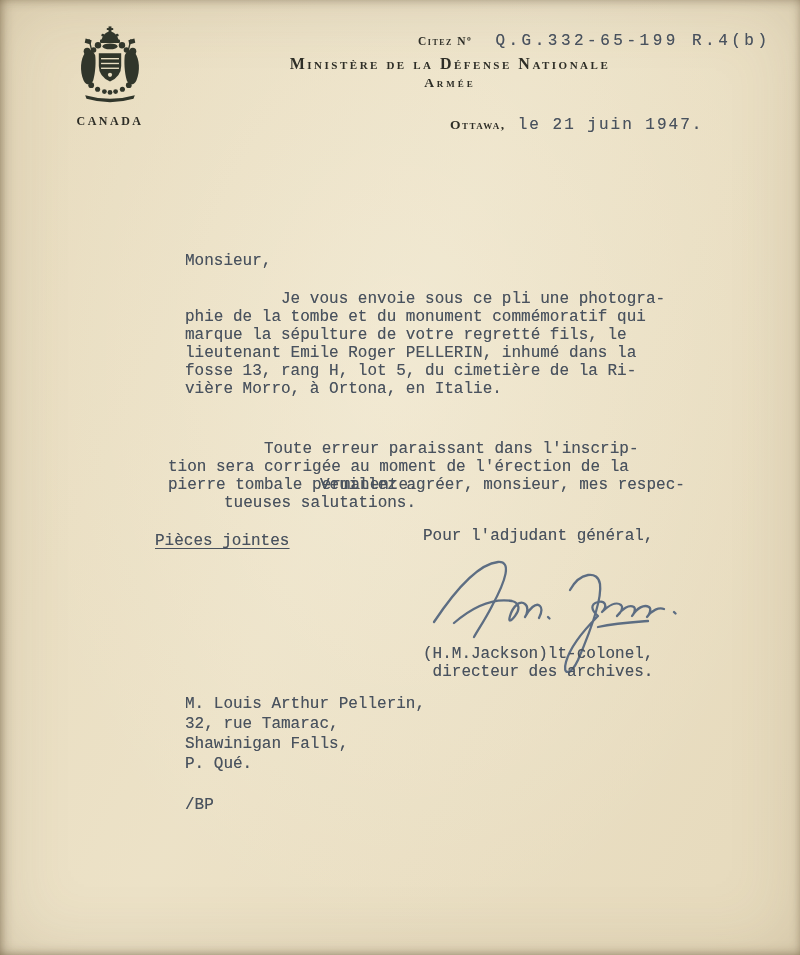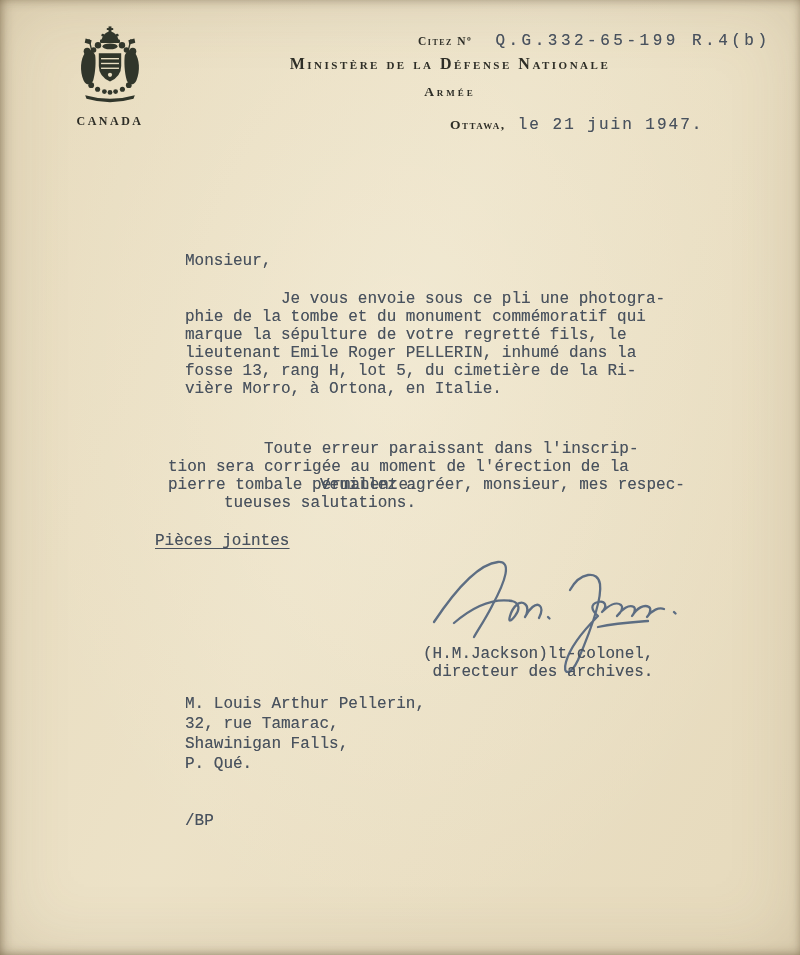--- a/index.html
+++ b/index.html
@@ -29,38 +29,38 @@
     text-shadow:0 0 0.6px rgba(73,82,94,0.55);
   }
   .print{font-family:"Liberation Serif", serif;color:#2e2e27;}
   .smallcaps{font-variant:small-caps;}
   
   .ref-line{left:418px;top:32px;display:flex;align-items:center;gap:23px;}
   .ref-label{font-size:11.5px;font-weight:bold;letter-spacing:1.5px;}
   .ref-number{letter-spacing:3.5px;}
   .ministry{left:150px;top:55px;width:600px;text-align:center;
     font-size:16px;font-weight:600;letter-spacing:2.5px;}
-  .armee{left:150px;top:84px;width:600px;text-align:center;
+  .armee{left:150px;top:75px;width:600px;text-align:center;
     font-size:13.5px;font-weight:bold;letter-spacing:3px;}
   .dateline{left:450px;top:116px;display:flex;align-items:baseline;gap:12px;}
   .place{font-size:13.5px;font-weight:bold;letter-spacing:1.5px;}
   .date{letter-spacing:2px;}
   
   .crest-wrap{left:62px;top:26px;width:96px;text-align:center;}
   .crest-caption{margin-top:4px;font-size:12px;font-weight:bold;letter-spacing:2.5px;color:#2e2e27;}
   
   .salutation{left:185px;top:252px;}
   .para1{left:185px;top:290px;}
   .para2{left:168px;top:408px;margin-top:32px;}
   .para3{left:185px;top:476px;margin-left:39px;}
   .closing{left:423px;top:527px;}
   .enclosures{left:155px;top:532px;text-decoration:underline;text-underline-offset:3px;}
   .signer{left:423px;top:645px;}
   .recipient{left:185px;top:694px;line-height:20px;}
-  .initials{left:185px;top:796px;margin-top:16px;}
+  .initials{left:185px;top:796px;}
   .signature-svg{left:428px;top:546px;pointer-events:none;}
   
   .footer-print{left:80px;top:884px;width:120px;text-align:center;
     font-size:9.5px;font-weight:bold;line-height:10px;letter-spacing:0.3px;color:#3a3a32;}
   .footer-line3{margin-top:4px;}
 </style>
 </head>
 <body>
 
 <div class="page">
@@ -138,20 +138,21 @@
 fosse 13, rang H, lot 5, du cimetière de la Ri-
 vière Morro, à Ortona, en Italie.</div>
 
   <div class="abs typewriter para2">          Toute erreur paraissant dans l'inscrip-
 tion sera corrigée au moment de l'érection de la
 pierre tombale permanente.</div>
 
   <div class="abs typewriter para3">          Veuillez agréer, monsieur, mes respec-
 tueuses salutations.</div>
 
+  <div class="abs typewriter closing">Pour l'adjudant général,</div>
 
   <div class="abs typewriter enclosures">Pièces jointes</div>
 
   <svg class="abs signature-svg" width="265" height="150" viewBox="0 0 265 150" aria-label="H.M.Jackson">
     <g fill="none" stroke="#51647d" stroke-width="2.3" stroke-linecap="round" stroke-linejoin="round" opacity="0.92">
 
       <path d="M6,76 C26,46 50,18 70,16 C84,15 78,34 64,60 C58,72 50,84 46,91"></path>
       <path d="M26,77 C48,58 66,52 84,55 C92,57 92,64 87,70 C83,75 80,77 82,70 C85,60 92,54 97,58 C101,61 99,68 97,71 C101,63 108,56 112,60 C115,63 112,70 111,72"></path>
       <path d="M120,71 l1.5,1.5"></path>
 

